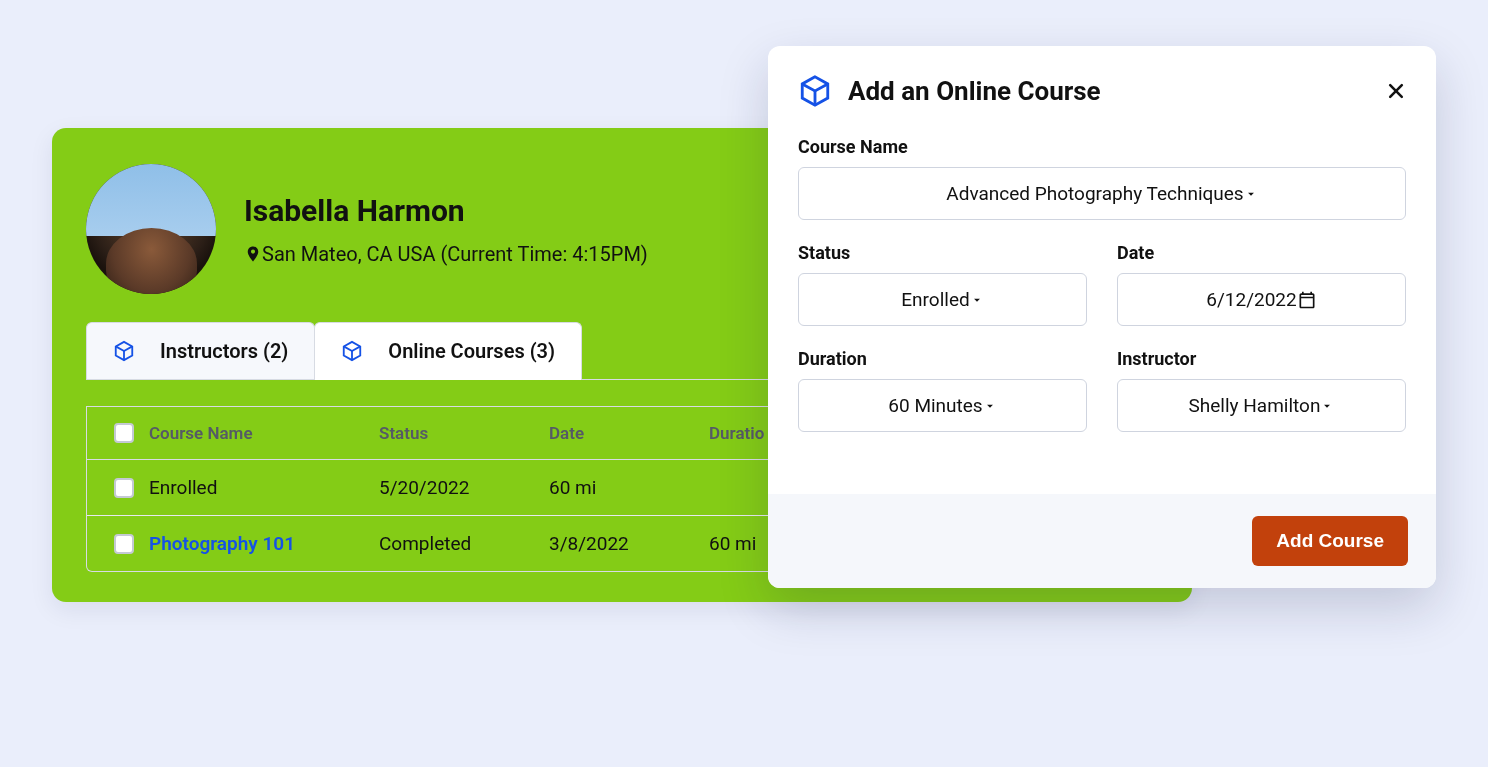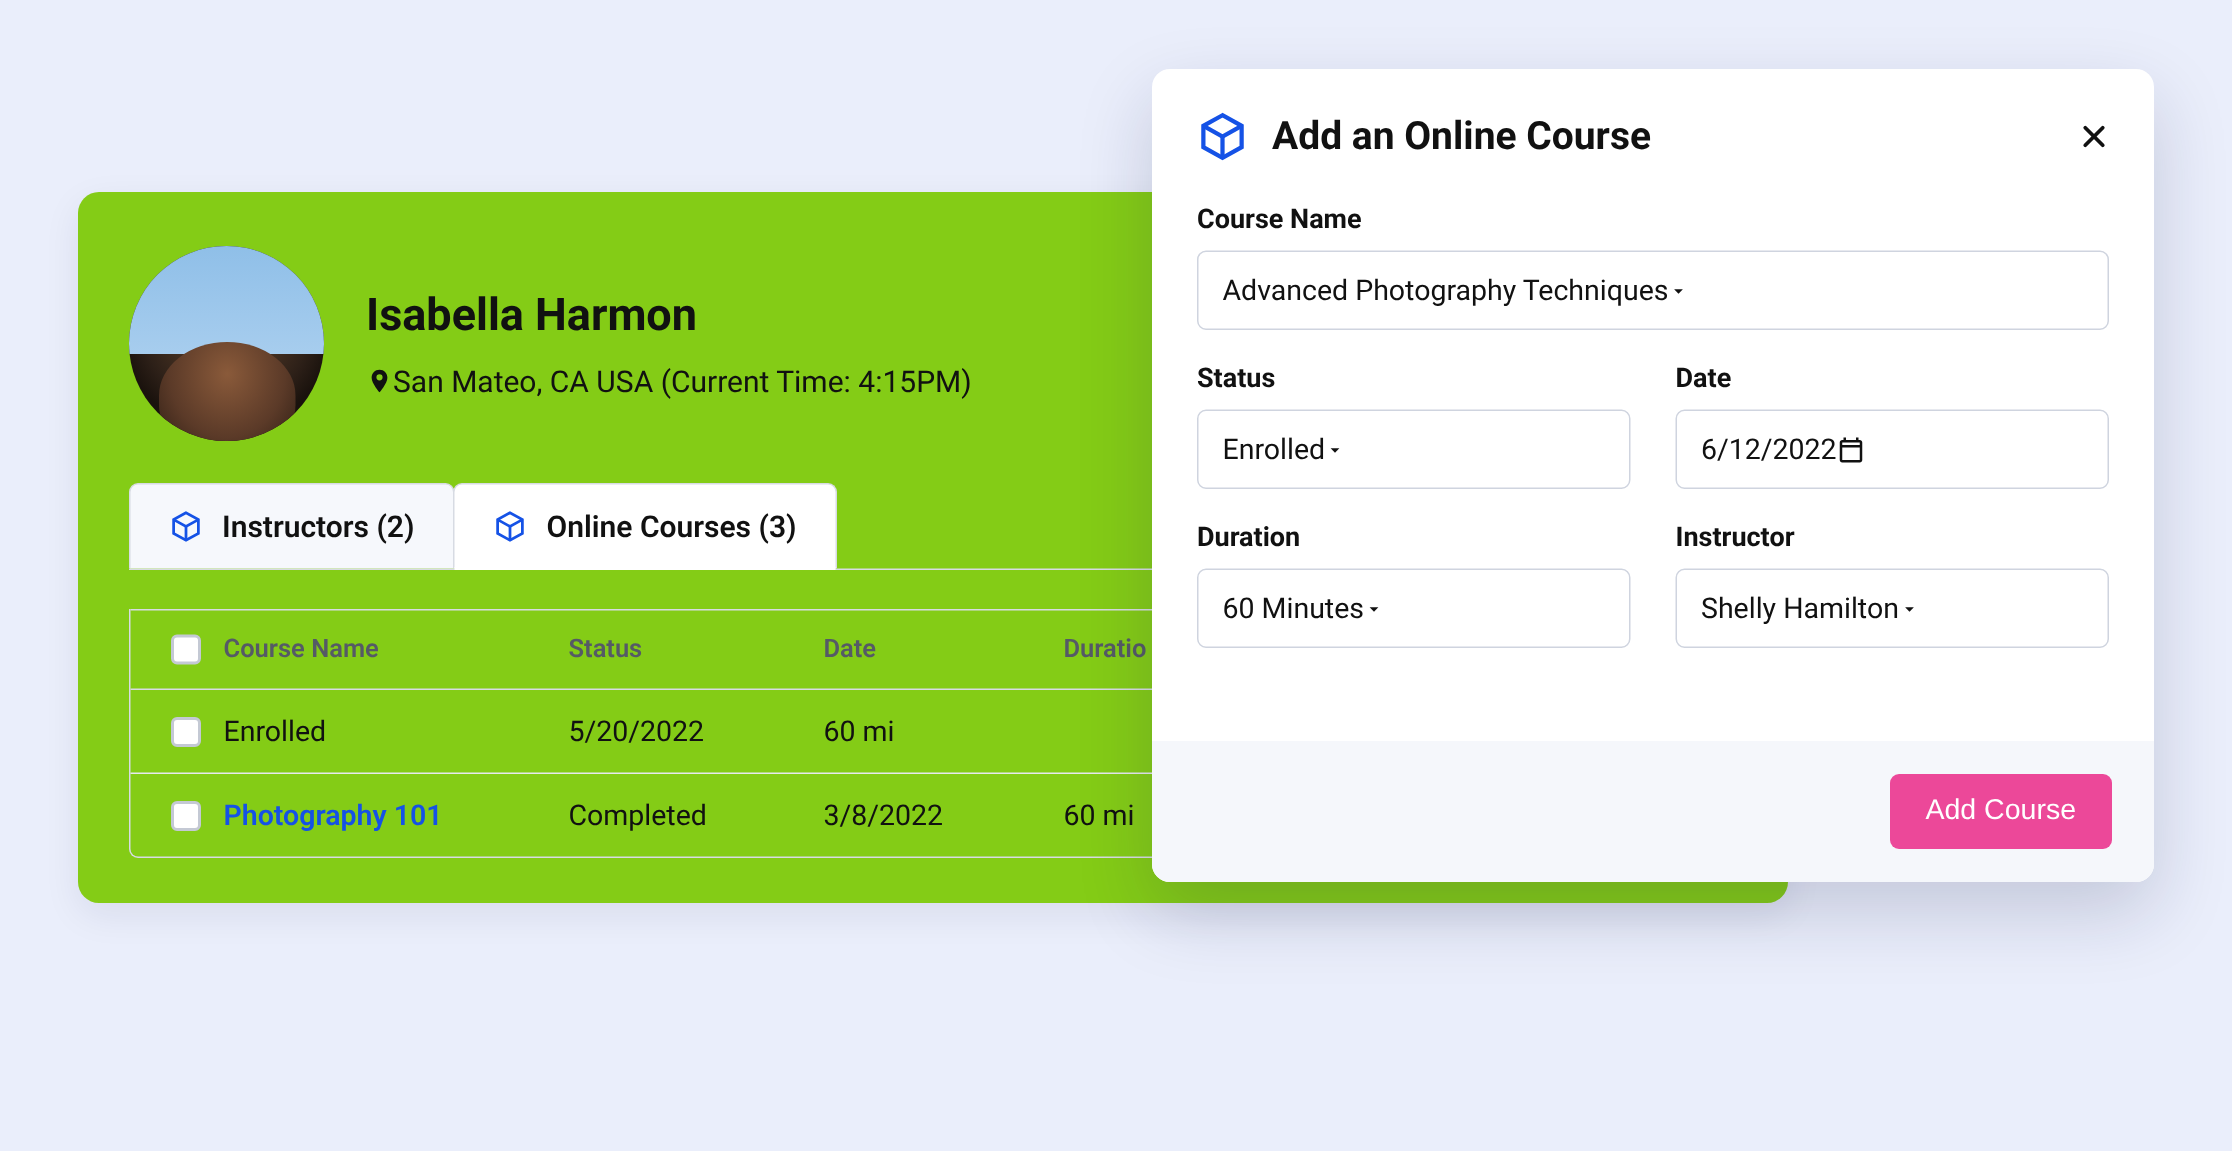--- a/index.html
+++ b/index.html
@@ -68,21 +68,21 @@
   .phone-icon { width: 24px; height: 24px; margin-left: auto; }
 
   
   .tabs {
     display: flex;
     border-bottom: 1px solid #d7dbe3;
   }
   .tab {
     display: flex;
     align-items: center;
-    gap: 13px;
+    gap: 25px;
     padding: 16px 26px;
     font-size: 20px;
     font-weight: 600;
     color: #111;
     background: #f6f8fc;
     border: 1px solid #d7dbe3;
     border-bottom: none;
     border-top-left-radius: 6px;
     border-top-right-radius: 6px;
     margin-right: -1px;
@@ -175,43 +175,43 @@
   .label {
     font-size: 18px;
     font-weight: 700;
     color: #111;
     display: block;
     margin-bottom: 10px;
   }
   .select {
     display: flex;
     align-items: center;
-    justify-content: flex-start;
+    justify-content: center;
     border: 1px solid #cfd4df;
     border-radius: 6px;
     padding: 14px 16px;
     font-size: 19px;
     color: #111;
     background: #fff;
     cursor: pointer;
   }
   .caret { width:14px; height:14px; }
   .cal-icon { width:20px; height:20px; }
 
   .modal-footer {
     background: #f5f7fb;
     padding: 22px 28px;
     display: flex;
     justify-content: flex-end;
   }
   .btn-primary {
-    background: #ec4899;
+    background: #c2410c;
     color: #fff;
     font-size: 19px;
-    font-weight: 400;
+    font-weight: 700;
     border: none;
     border-radius: 6px;
     padding: 14px 24px;
     cursor: pointer;
   }
 </style>
 </head>
 <body>
 
 <div class="profile-card">

